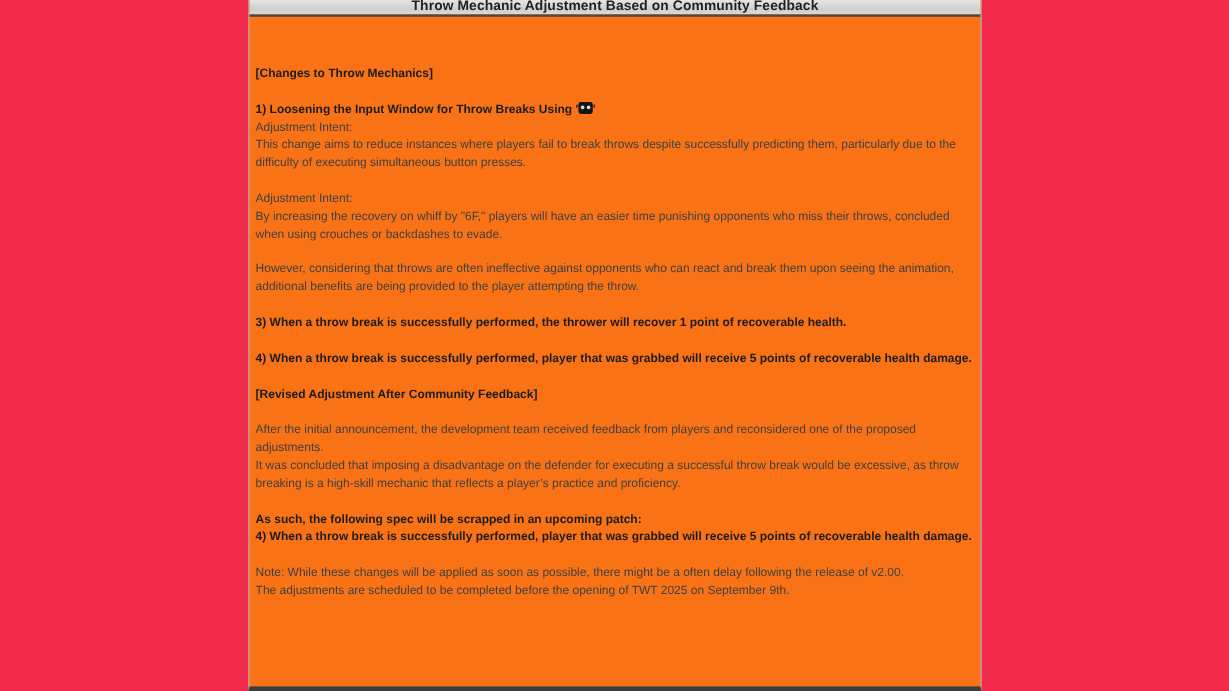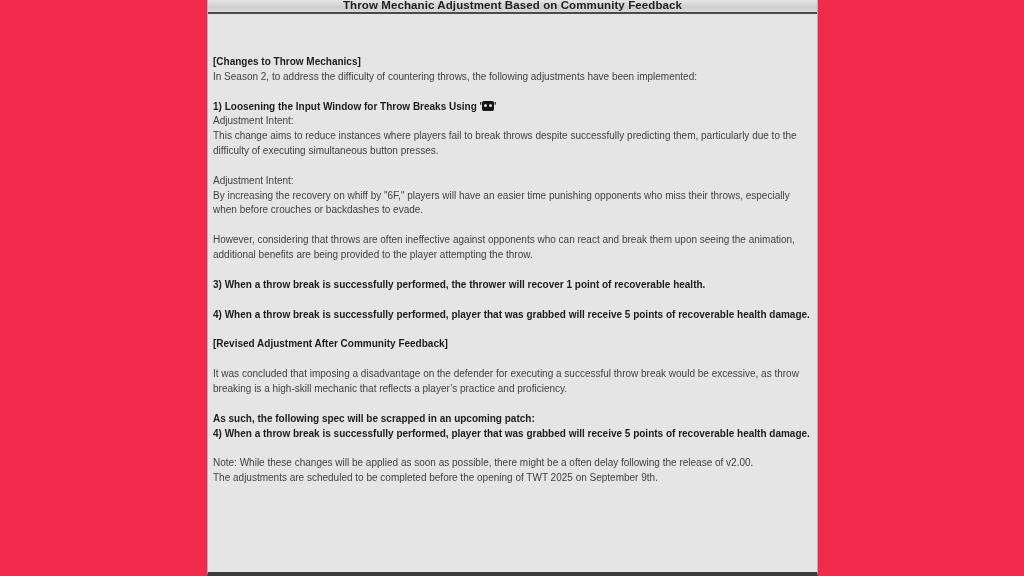--- a/index.html
+++ b/index.html
@@ -12,21 +12,21 @@
   }
   body { background: #F22B4C; position: relative; }
 
   .doc {
     position: absolute;
     left: 207px;
     top: 0;
     width: 611px;
     height: 576px;
     box-sizing: border-box;
-    background: #e5e5e5;
+    background: #f97316;
     border-left: 1px solid #b5aeb0;
     border-right: 1px solid #b5aeb0;
     border-bottom: 4px solid #3c3c3c;
   }
 
   .titlebar {
     height: 12px;
     background: linear-gradient(#e6e6e6, #cfcfcf 60%, #d8d8d8);
     border-bottom: 2px solid #4a4a4a;
     text-align: center;
@@ -77,43 +77,43 @@
 <body>
 
 <div class="doc">
 
   <div class="titlebar">Throw Mechanic Adjustment Based on Community Feedback</div>
 
   <div class="content">
 
     <div class="block">
       <div class="bold">[Changes to Throw Mechanics]</div>
-      <div>In Season 2, to address the difficulty of countering throws, the following adjustments have been implemented:</div>
     </div>
 
     <div class="block">
       <div class="bold"><span>1) Loosening the Input Window for Throw Breaks Using '</span><span class="btn-icon duo-h"></span><span>'</span></div>
       <div>Adjustment Intent:</div>
       <div>This change aims to reduce instances where players fail to break throws despite successfully predicting them, particularly due to the difficulty of executing simultaneous button presses.</div>
     </div>
 
     <div class="block">
       <div>Adjustment Intent:</div>
-      <div>By increasing the recovery on whiff by "6F," players will have an easier time punishing opponents who miss their throws, especially when before crouches or backdashes to evade.</div>
+      <div>By increasing the recovery on whiff by "6F," players will have an easier time punishing opponents who miss their throws, concluded when using crouches or backdashes to evade.</div>
     </div>
 
     <div class="block">However, considering that throws are often ineffective against opponents who can react and break them upon seeing the animation, additional benefits are being provided to the player attempting the throw.</div>
 
     <div class="block bold">3) When a throw break is successfully performed, the thrower will recover 1 point of recoverable health.</div>
 
     <div class="block bold">4) When a throw break is successfully performed, player that was grabbed will receive 5 points of recoverable health damage.</div>
 
     <div class="block bold">[Revised Adjustment After Community Feedback]</div>
 
     <div class="block">
+      <div>After the initial announcement, the development team received feedback from players and reconsidered one of the proposed adjustments.</div>
       <div>It was concluded that imposing a disadvantage on the defender for executing a successful throw break would be excessive, as throw breaking is a high-skill mechanic that reflects a player’s practice and proficiency.</div>
     </div>
 
     <div class="block bold">
       <div>As such, the following spec will be scrapped in an upcoming patch:</div>
       <div>4) When a throw break is successfully performed, player that was grabbed will receive 5 points of recoverable health damage.</div>
     </div>
 
     <div class="block">
       <div>Note: While these changes will be applied as soon as possible, there might be a often delay following the release of v2.00.</div>

